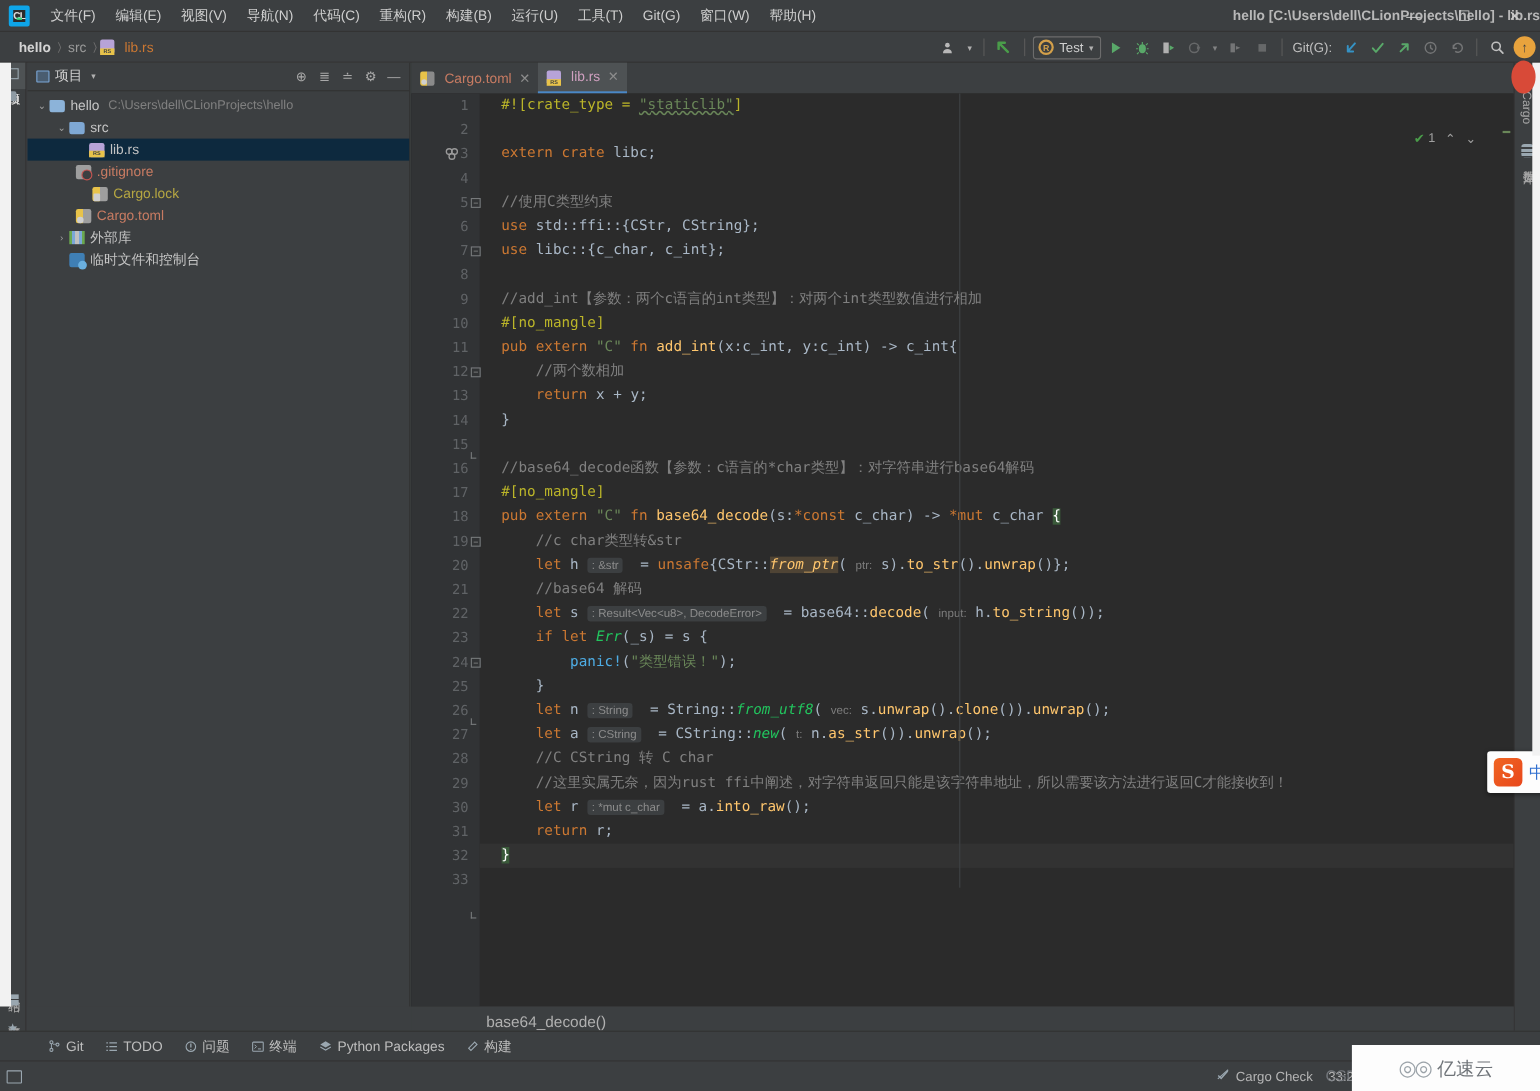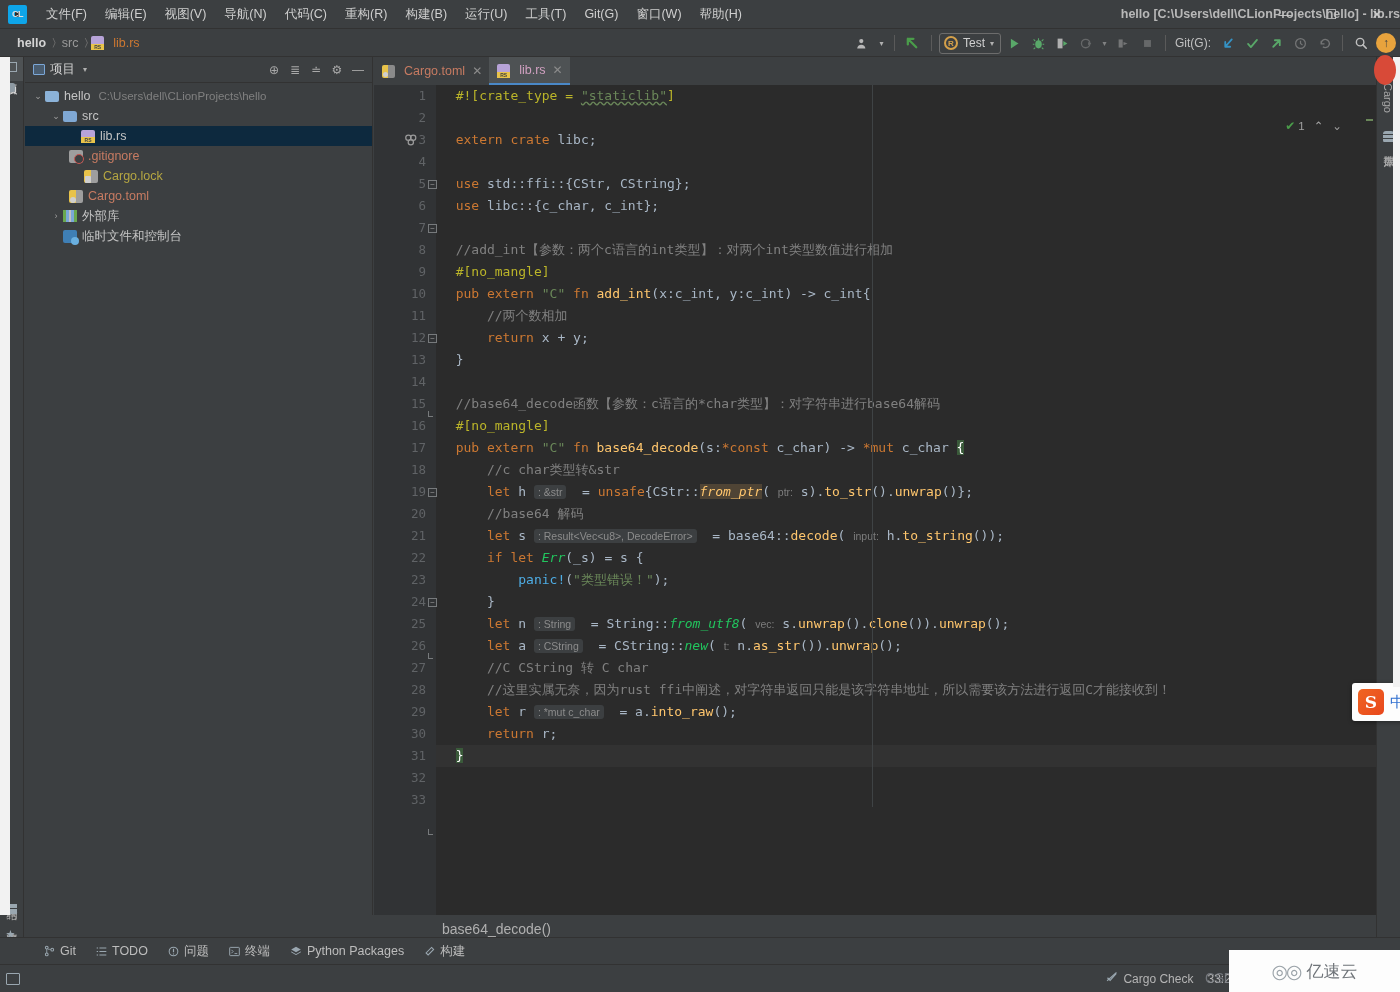--- a/index.html
+++ b/index.html
@@ -15,21 +15,21 @@
 
   
   .titlebar {
     position: absolute; top: 0; left: 0; width: 1400px; height: 29px;
     background: #3c3f41;
     display: flex; align-items: center;
     border-bottom: 1px solid #323232;
   }
   .cl-logo {
     width: 19px; height: 19px; margin-left: 8px; margin-right: 10px;
-    background: #2b2b2b; border: 7px solid #0ea5e9; border-radius: 2px;
+    background: #2b2b2b; border: 4px solid #0ea5e9; border-radius: 2px;
     color: #e0e0e0; font-size: 9px; font-weight: bold;
     display: flex; align-items: center; justify-content: center;
     letter-spacing: -0.5px;
     position: relative;
   }
   .cl-logo::after{
     content:""; position:absolute; left:3px; right:3px; bottom:2px; height:2px;
     background:#3ddc84;
   }
   .menu { display: flex; align-items: center; }
@@ -609,20 +609,21 @@
         <div class="fold end" style="top:744px"></div>
       </div>
 
       <div class="code">
         <div class="ind"></div>
 
         <div class="cline"><span class="id">  </span><span class="attr">#![crate_type = </span><span class="str squiggle">"staticlib"</span><span class="attr">]</span></div>
         <div class="cline"> </div>
         <div class="cline"><span class="id">  </span><span class="kw">extern crate</span><span class="id"> libc;</span></div>
         <div class="cline"> </div>
+        <div class="cline"><span class="id">  </span><span class="cmt">//使用C类型约束</span></div>
         <div class="cline"><span class="id">  </span><span class="kw">use</span><span class="id"> std::ffi::{CStr, CString};</span></div>
         <div class="cline"><span class="id">  </span><span class="kw">use</span><span class="id"> libc::{c_char, c_int};</span></div>
         <div class="cline"> </div>
         <div class="cline"><span class="id">  </span><span class="cmt">//add_int【参数：两个c语言的int类型】：对两个int类型数值进行相加</span></div>
         <div class="cline"><span class="id">  </span><span class="attr">#[no_mangle]</span></div>
         <div class="cline"><span class="id">  </span><span class="kw">pub extern </span><span class="str">"C"</span><span class="kw"> fn </span><span class="fn">add_int</span><span class="id">(x:c_int, y:c_int) -&gt; c_int{</span></div>
         <div class="cline"><span class="id">      </span><span class="cmt">//两个数相加</span></div>
         <div class="cline"><span class="id">      </span><span class="kw">return</span><span class="id"> x + y;</span></div>
         <div class="cline"><span class="id">  }</span></div>
         <div class="cline"> </div>

